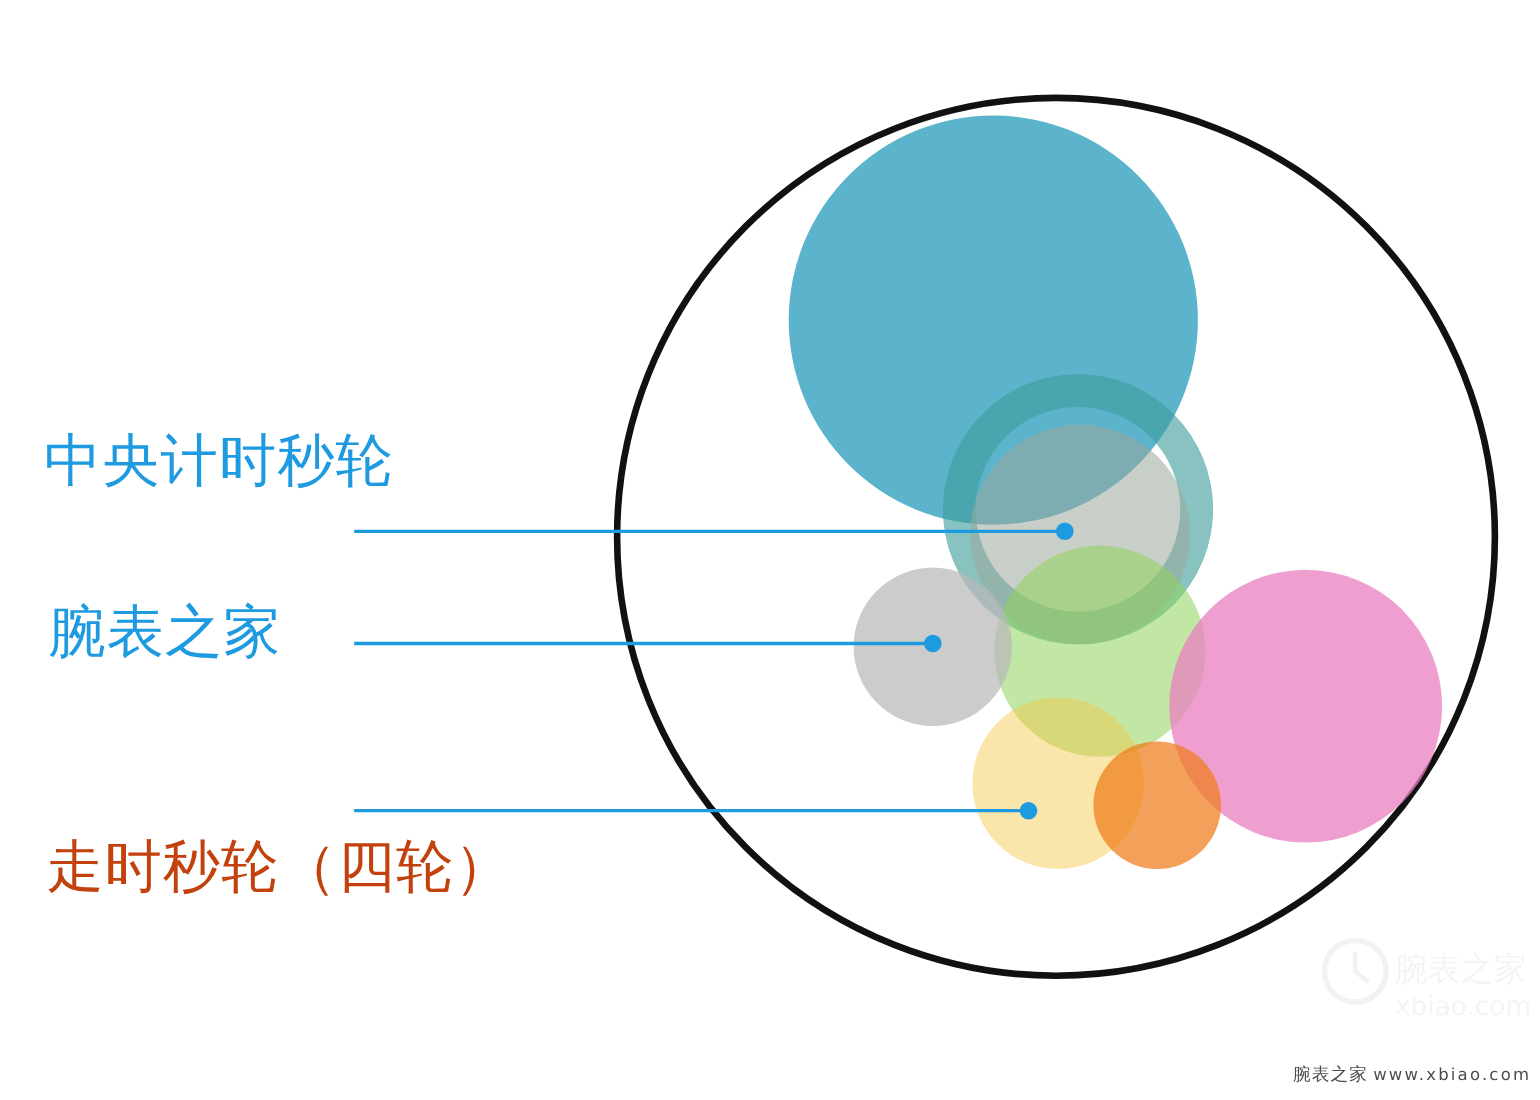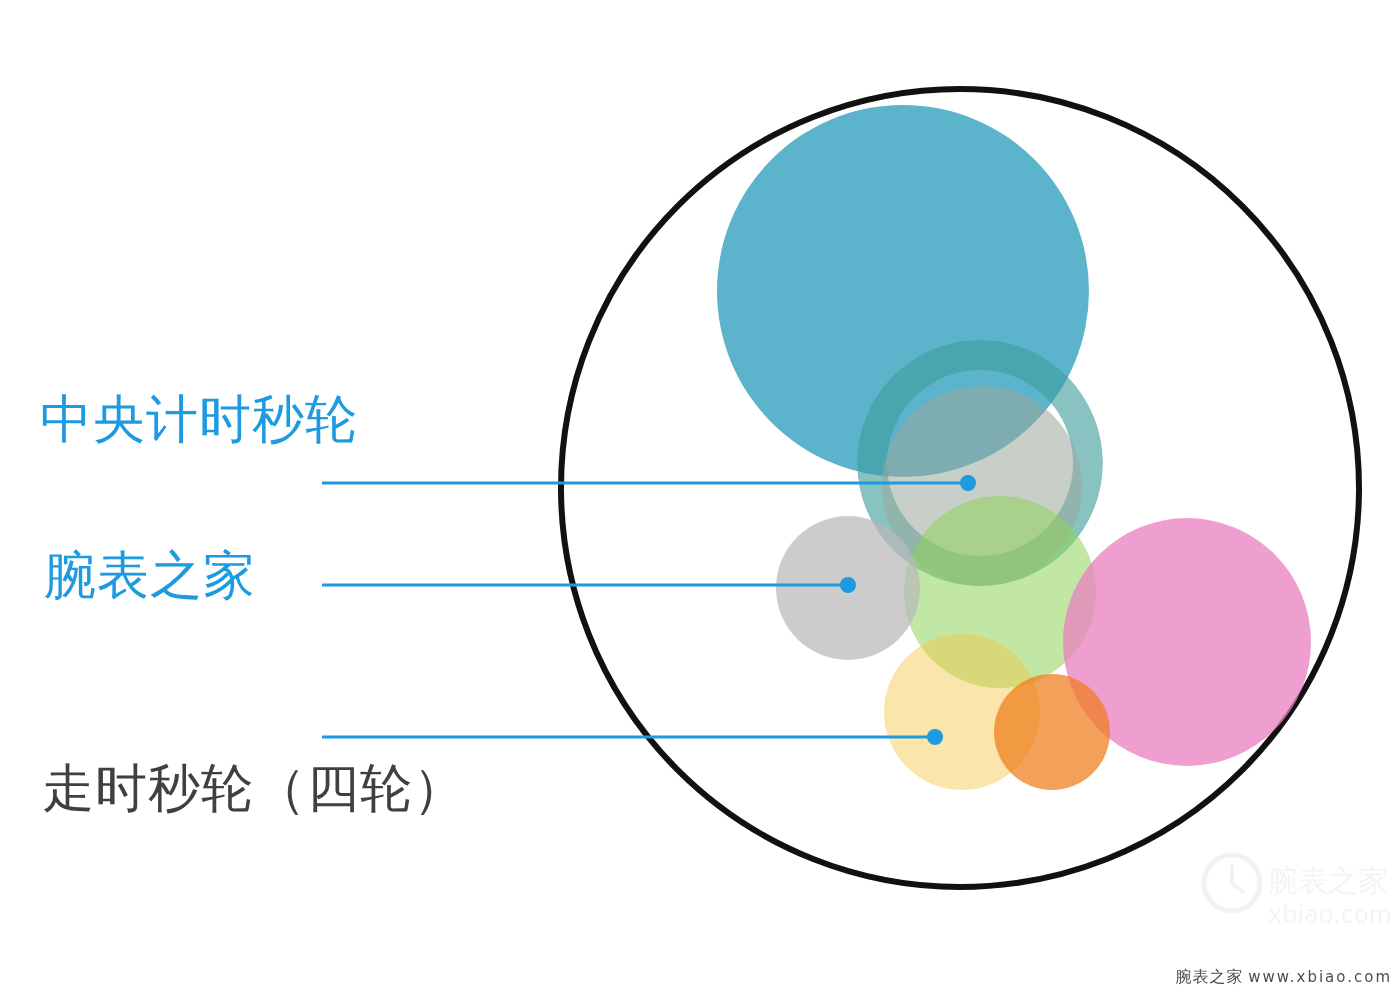--- a/index.html
+++ b/index.html
@@ -102,21 +102,21 @@
 
       <line id="leader-line-2" x1="322" y1="737" x2="935" y2="737" stroke="#1e9ae0" stroke-width="3"></line>
       <circle id="leader-dot-2" cx="935" cy="737" r="8" fill="#1e9ae0"></circle>
     </g>
   </svg>
 
   <div class="callout-label" id="label-0" style="left: 40px; top: 393px; color: rgb(30, 154, 224);">中央计时秒轮</div>
 
   <div class="callout-label" id="label-1" style="left: 44px; top: 549px; color: rgb(30, 154, 224);">腕表之家</div>
 
-  <div class="callout-label" id="label-2" style="left: 42px; top: 762px; color: #404040;">走时秒轮（四轮）</div>
+  <div class="callout-label" id="label-2" style="left: 42px; top: 762px; color: #c2410c;">走时秒轮（四轮）</div>
 
   <svg id="watermark" viewBox="0 0 190 95">
     <circle cx="32" cy="38" r="28" fill="none" stroke="#f2f2f2" stroke-width="5"></circle>
     <path d="M32 20 L32 38 L44 48" fill="none" stroke="#f2f2f2" stroke-width="4"></path>
     <text x="68" y="46" fill="#f4f4f4" font-size="30" font-family="DejaVu Sans, sans-serif">腕表之家</text>
     <text x="68" y="78" fill="#f4f4f4" font-size="24" font-family="DejaVu Sans, sans-serif">xbiao.com</text>
   </svg>
 
   <div id="watermark-footer">
     <span class="wm-cn">腕表之家</span>

